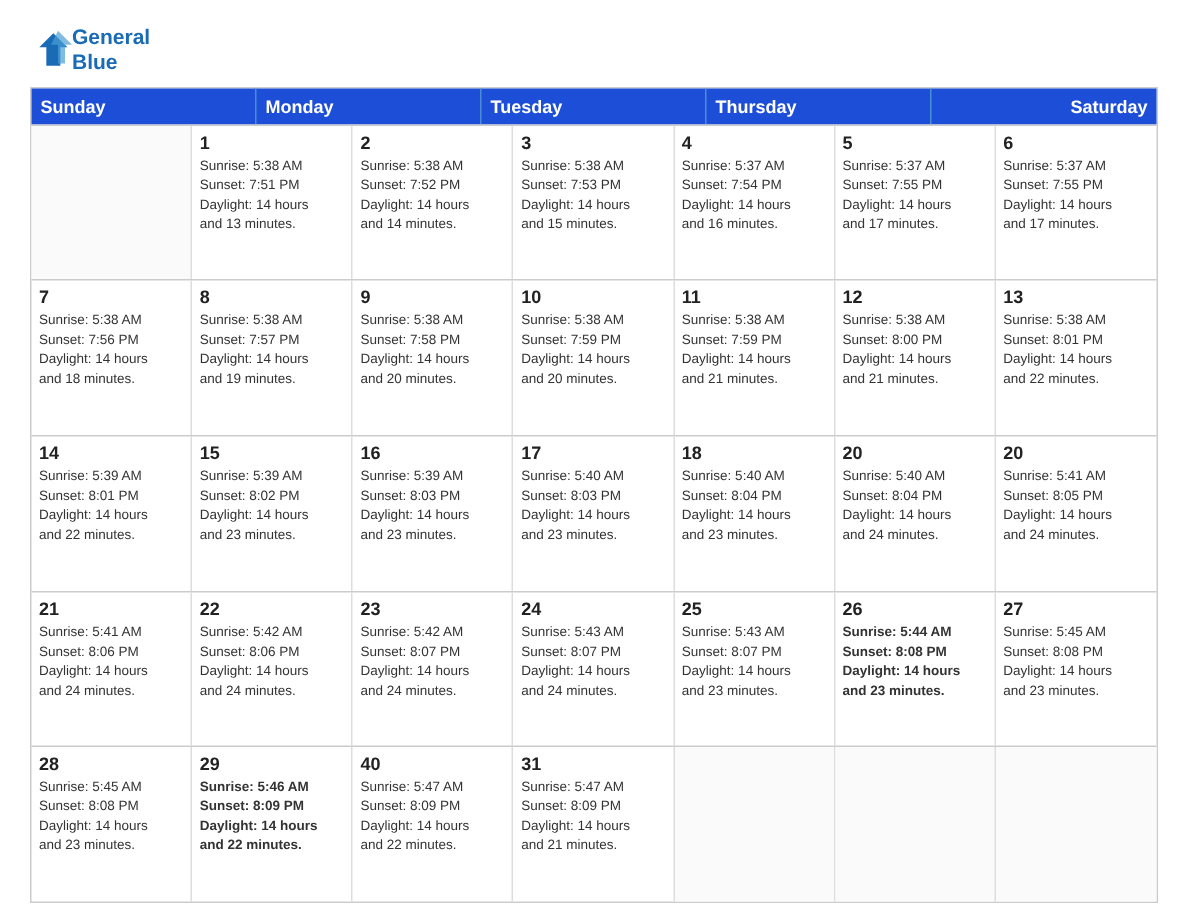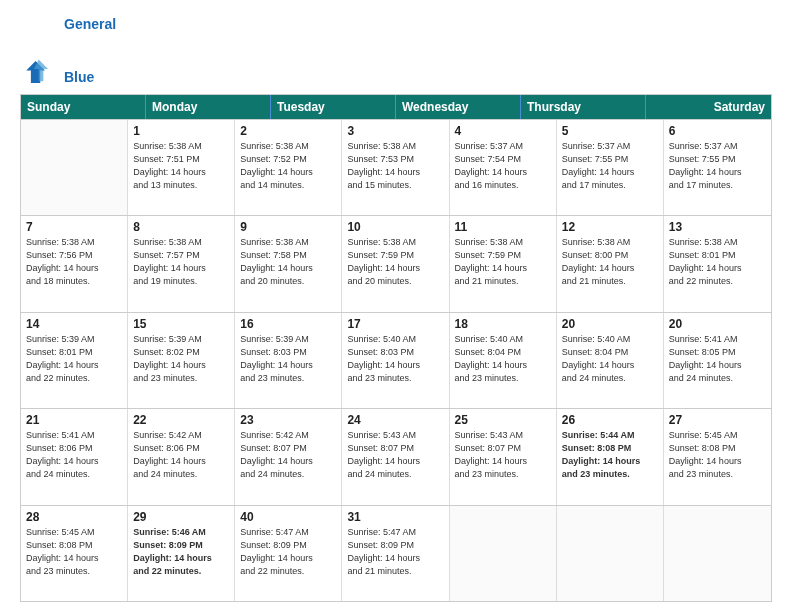--- a/index.html
+++ b/index.html
@@ -18,22 +18,22 @@
       flex-direction: column;
     }
     .header {
       display: flex;
       align-items: flex-start;
       justify-content: space-between;
       margin-bottom: 8px;
     }
     .logo {
       display: flex;
-      align-items: flex-end;
-      gap: 16px;
+      align-items: center;
+      gap: 0;
     }
     .logo-text {
       font-size: 13px;
       font-weight: bold;
       color: #333;
       line-height: 1.2;
     }
     .logo-text span {
       color: #1a6bb5;
     }
@@ -54,22 +54,22 @@
       color: #444;
     }
     .calendar {
       flex: 1;
       display: flex;
       flex-direction: column;
       border: 1px solid #ccc;
     }
     .cal-header-row {
       display: grid;
-      grid-template-columns: repeat(6, 1fr);
-      background: #0f766e;
+      grid-template-columns: repeat(5, 1fr);
+      background: #1d4ed8;
     }
     .cal-header-cell {
       color: #fff;
       font-size: 12px;
       font-weight: bold;
       padding: 5px 6px;
       border-right: 1px solid #4a8dd5;
       text-align: left;
     }
     .cal-header-cell:last-child { border-right: none; text-align: right; }
@@ -111,35 +111,34 @@
 
 <div class="page">
   <div class="header">
     <div class="logo">
       <svg class="logo-icon" viewBox="0 0 36 36">
         <polygon points="20,4 32,16 26,16 26,32 14,32 14,16 8,16" fill="#1a6bb5"></polygon>
         <polygon points="24,2 36,14 30,14 30,30 24,30 24,14 18,14" fill="#4a9fd5" opacity="0.7"></polygon>
       </svg>
       <div class="logo-text">
           <div><span style="color:#1a6bb5;font-weight:bold;font-size:14px;">General</span></div>
-          <div style="color:#1a6bb5;font-weight:bold;font-size:14px;margin-top:36px;">Blue</div>
+          <div style="color:#1a6bb5;font-weight:bold;font-size:14px;">Blue</div>
         </div>
     </div>
     <div class="title-block">
       <div class="main-title"></div>
       <div class="subtitle"></div>
     </div>
   </div>
 
   <div class="calendar">
     <div class="cal-header-row">
     <div class="cal-header-cell">Sunday</div>
         <div class="cal-header-cell">Monday</div>
         <div class="cal-header-cell">Tuesday</div>
-        <div class="cal-header-cell">Wednesday</div>
         <div class="cal-header-cell">Thursday</div>
         <div class="cal-header-cell">Saturday</div>
       </div>
     <div class="cal-body">
     <div class="cal-week">
           <div class="cal-cell empty"></div>
           <div class="cal-cell">
             <div class="day-num">1</div>
             <div class="day-info" style="white-space: pre-line;">Sunrise: 5:38 AM
 Sunset: 7:51 PM

